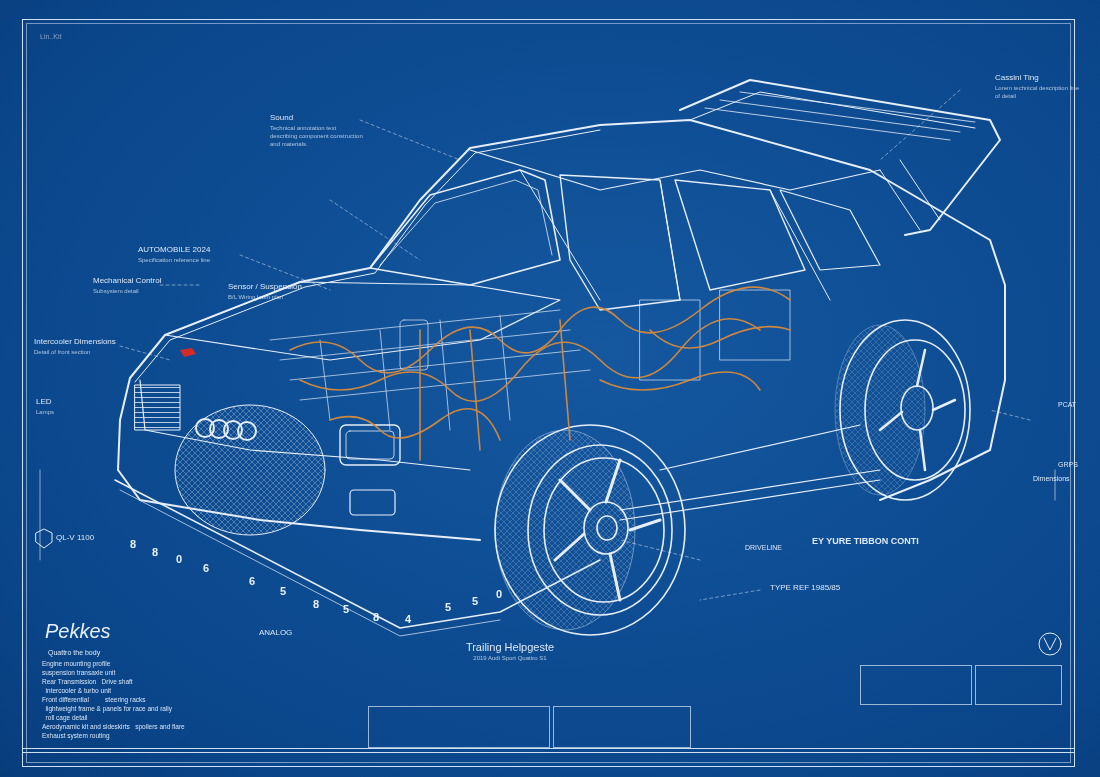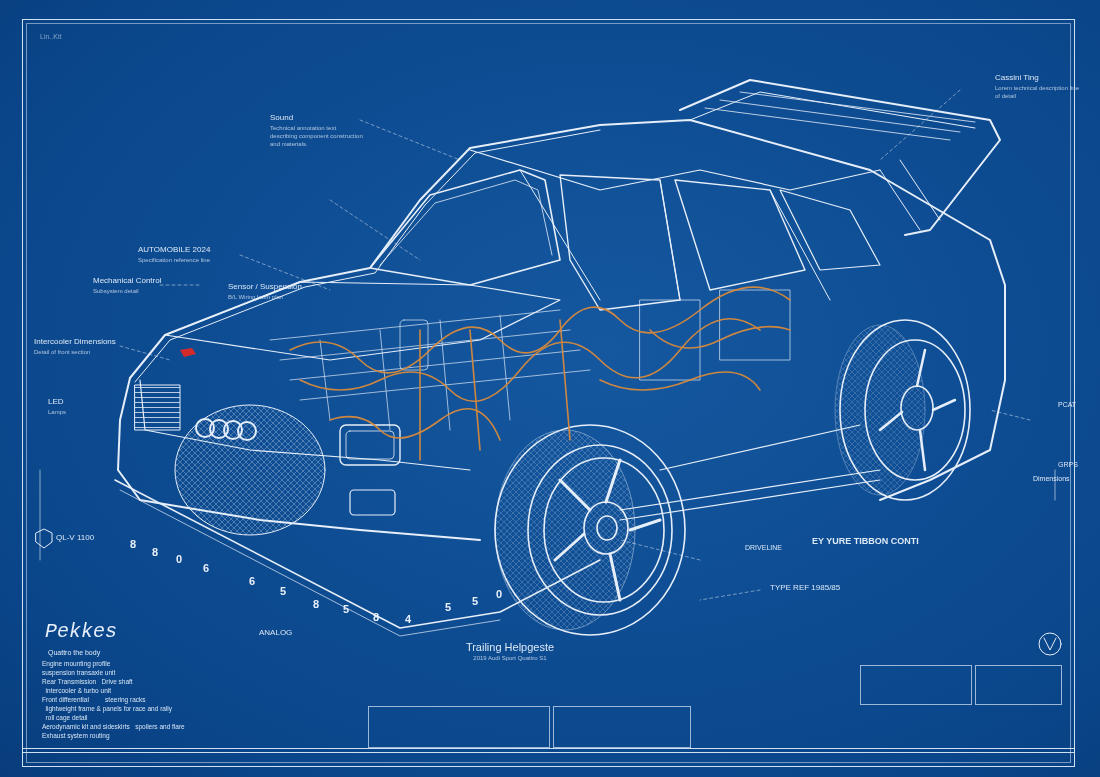--- a/index.html
+++ b/index.html
@@ -9,21 +9,21 @@
   .frame-outer{position:absolute;left:22px;top:19px;width:1051px;height:746px;border:1px solid #cfe0f3;}
   .frame-inner{position:absolute;left:26px;top:23px;width:1043px;height:738px;border:1px solid rgba(207,224,243,.55);}
   .frame-bottom{position:absolute;left:22px;top:748px;width:1052px;height:3px;border-top:1px solid #cfe0f3;border-bottom:1px solid #cfe0f3;}
   svg.art{position:absolute;left:0;top:0;}
   .lbl{position:absolute;font-size:7px;line-height:9px;color:#dce8f6;}
   .lbl .t{font-weight:normal;font-size:8px;display:block;margin-bottom:2px;}
   .lbl .s{display:block;opacity:.75;font-size:6px;line-height:8px;}
   .faint{opacity:.55}
   .dim-num{position:absolute;font-size:11px;color:#e8f0fa;font-weight:bold;}
   .notes{position:absolute;font-size:6.5px;line-height:9px;color:#d7e5f5;white-space:pre;}
-  .sig{position:absolute;font-family:Liberation Mono, monospace;font-style:italic;font-size:20px;color:#e6eef9;}
+  .sig{position:absolute;font-family:Liberation Sans, sans-serif;font-style:italic;font-size:20px;color:#e6eef9;}
   .title-block{position:absolute;border:1px solid rgba(220,232,246,.7);}
 </style>
 </head>
 <body>
 
 <div class="sheet">
   <div class="frame-outer"></div>
   <div class="frame-inner"></div>
 
   <svg class="art" width="1100" height="777" viewBox="0 0 1100 777">
@@ -164,21 +164,21 @@
   <div class="lbl" style="left:228px;top:282px;width:90px;">
     <span class="t">Sensor / Suspension</span>
     <span class="s">B/L Wiring loom plan</span>
   </div>
 
   <div class="lbl" style="left:34px;top:337px;width:90px;">
     <span class="t">Intercooler Dimensions</span>
     <span class="s">Detail of front section</span>
   </div>
 
-  <div class="lbl" style="left:36px;top:397px;margin-left:12px;">
+  <div class="lbl" style="left:36px;top:397px;">
     <span class="t">LED</span>
     <span class="s">Lamps</span>
   </div>
   <div class="lbl" style="left:56px;top:533px;">
     <span class="t">QL-V 1100</span>
   </div>
 
   <div class="lbl" style="left:1058px;top:400px;">PCAT</div>
   <div class="lbl" style="left:1058px;top:460px;">GRPS</div>
   <div class="lbl" style="left:1033px;top:474px;">Dimensions</div>

